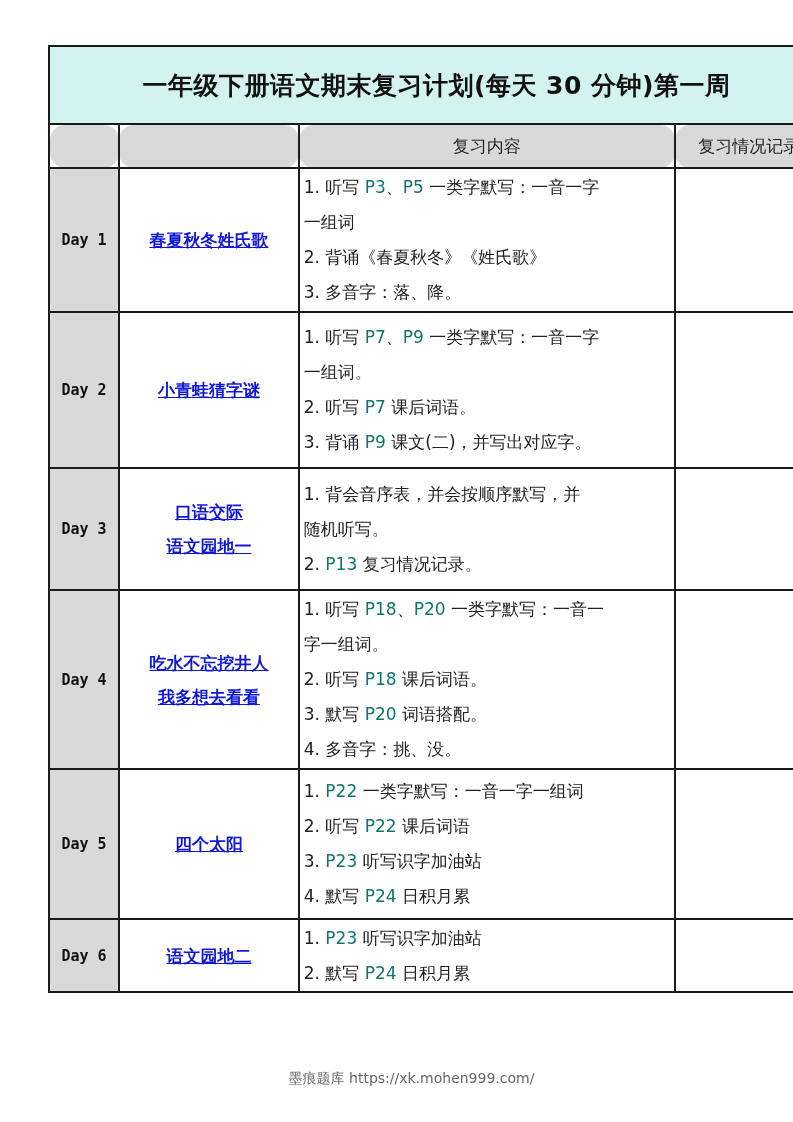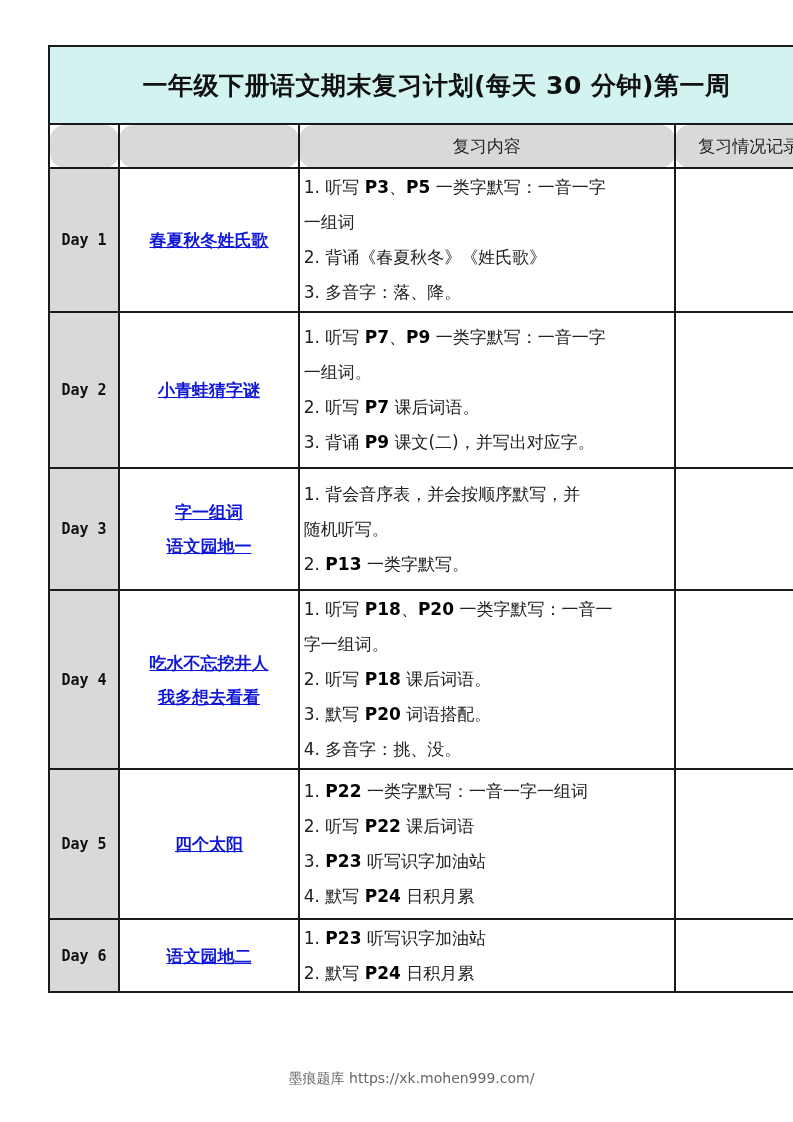--- a/index.html
+++ b/index.html
@@ -10,21 +10,21 @@
   td { border:2px solid #1a1a1a; padding:0; vertical-align:middle; }
   tr:first-child td { border-top:none;border-radius:15px; }
   td:first-child { border-left:none; }
   td:last-child { border-right:none; }
   tr:last-child td { border-bottom:none; }
   .hdr td { height:42px; background:#d9d9d9; font-size:17px; text-align:center; color:#222; }
   .day { background:#d9d9d9; font-family:"DejaVu Sans Mono", monospace; font-weight:bold; font-size:15px; text-align:center; color:#111; }
   .topic { text-align:center; color:#1018d8; font-weight:bold; font-size:17px; line-height:34px;text-decoration:underline; }
   .content { font-size:17px; line-height:35px; padding:0 4px; color:#222; }
   .content .line { display:block; }
-  .pg { color:#000000; font-weight:bold; }
+  .pg { color:#0f766e; font-weight:normal; }
   .rest { text-align:center; font-size:17px; }
   .footer { position:absolute; left:15px; width:793px; top:1070px; text-align:center; font-size:14px; color:#666; }
 </style>
 </head>
 <body>
 
 <div class="sheet">
   <div class="title">一年级下册语文期末复习计划(每天 30 分钟)第一周</div>
   <table>
     <colgroup>
@@ -62,27 +62,27 @@
             <span class="line"><span>1. 听写 </span><span class="pg">P7</span><span>、</span><span class="pg">P9</span><span> 一类字默写：一音一字</span></span>
             <span class="line"><span>一组词。</span></span>
             <span class="line"><span>2. 听写 </span><span class="pg">P7</span><span> 课后词语。</span></span>
             <span class="line"><span>3. 背诵 </span><span class="pg">P9</span><span> 课文(二)，并写出对应字。</span></span>
           </td>
           <td></td>
         </tr>
         <tr style="height: 122px;">
           <td class="day">Day 3</td>
           <td class="topic">
-            <div>字一组词</div>
+            <div>口语交际</div>
             <div>语文园地一</div>
           </td>
           <td class="content">
             <span class="line"><span>1. 背会音序表，并会按顺序默写，并</span></span>
             <span class="line"><span>随机听写。</span></span>
-            <span class="line"><span>2. </span><span class="pg">P13</span><span>  一类字默写。</span></span>
+            <span class="line"><span>2. </span><span class="pg">P13</span><span>  复习情况记录。</span></span>
           </td>
           <td></td>
         </tr>
         <tr style="height: 179px;">
           <td class="day">Day 4</td>
           <td class="topic">
             <div>吃水不忘挖井人</div>
             <div>我多想去看看</div>
           </td>
           <td class="content">

